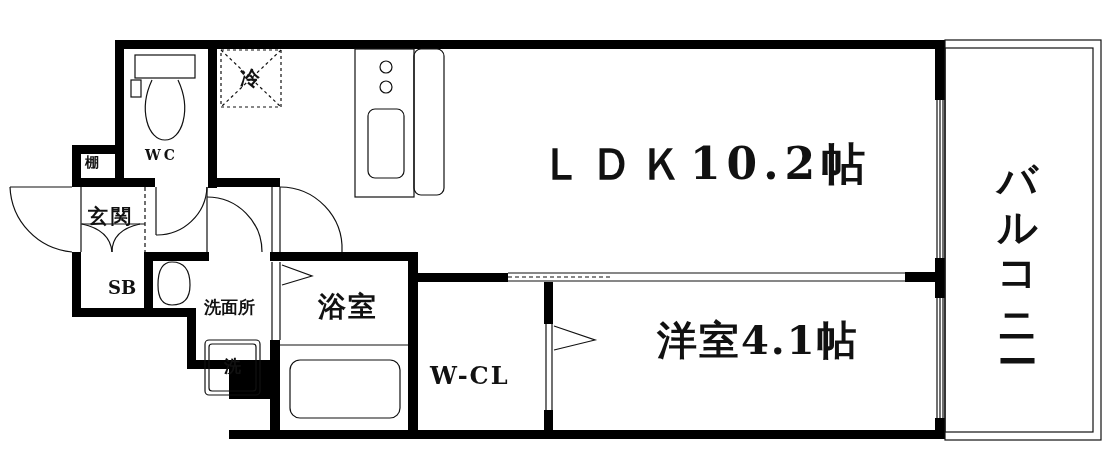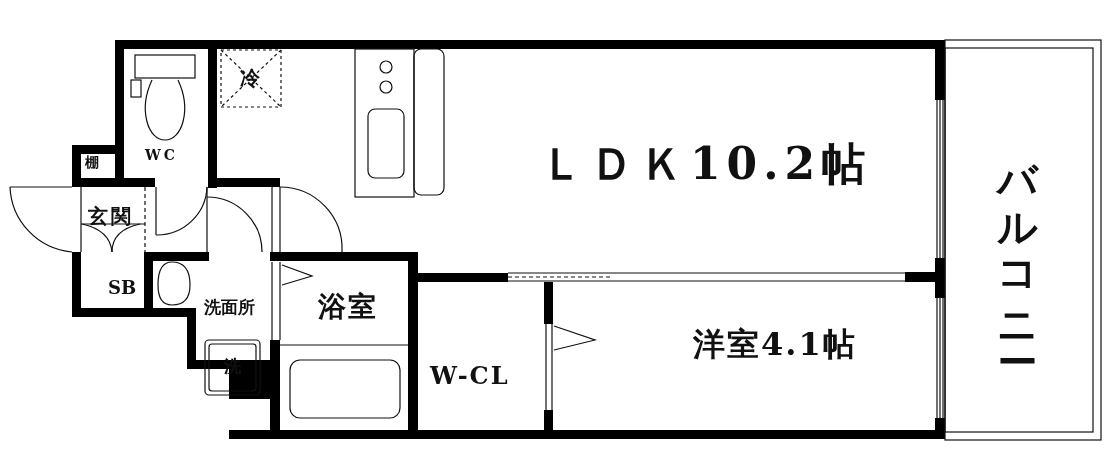--- a/index.html
+++ b/index.html
@@ -110,21 +110,21 @@
     <line x1="280" y1="345" x2="408" y2="345"></line>
     <rect x="290" y="360" width="110" height="58" rx="10"></rect>
 
     <line x1="546" y1="324" x2="546" y2="410"></line>
       <line x1="552" y1="324" x2="552" y2="410"></line>
     <path d="M554 326 L 595 340 L 554 350"></path>
   </g>
 </svg>
 
 <div class="lbl big" style="left:540px;top:142px;text-align:center;">ＬＤＫ10.2帖</div>
-<div class="lbl mid" style="left:657px;top:328px;font-size:32px;margin-left:36px;">洋室4.1帖</div>
+<div class="lbl mid" style="left:657px;top:320px;font-size:40px;">洋室4.1帖</div>
 <div class="lbl vert" style="left:998px;top:135px;">バルコニー</div>
 <div class="lbl mid" style="left:430px;top:344px;font-size:24px;margin-top:20px;">W-CL</div>
 <div class="lbl mid" style="left:318px;top:293px;font-size:28px;">浴室</div>
 <div class="lbl xs" style="left:204px;top:299px;">洗面所</div>
 <div class="lbl xs" style="left:224px;top:358px;">洗</div>
 <div class="lbl sm" style="left:88px;top:206px;">玄関</div>
 <div class="lbl sm" style="left:96px;top:279px;font-size:18px;letter-spacing:0;margin-left:12px;">SB</div>
 <div class="lbl xs" style="left:85px;top:155px;font-size:14px;">棚</div>
 <div class="lbl sm" style="left:145px;top:148px;font-size:14px;">WC</div>
 <div class="lbl sm" style="left:240px;top:68px;">冷</div>

